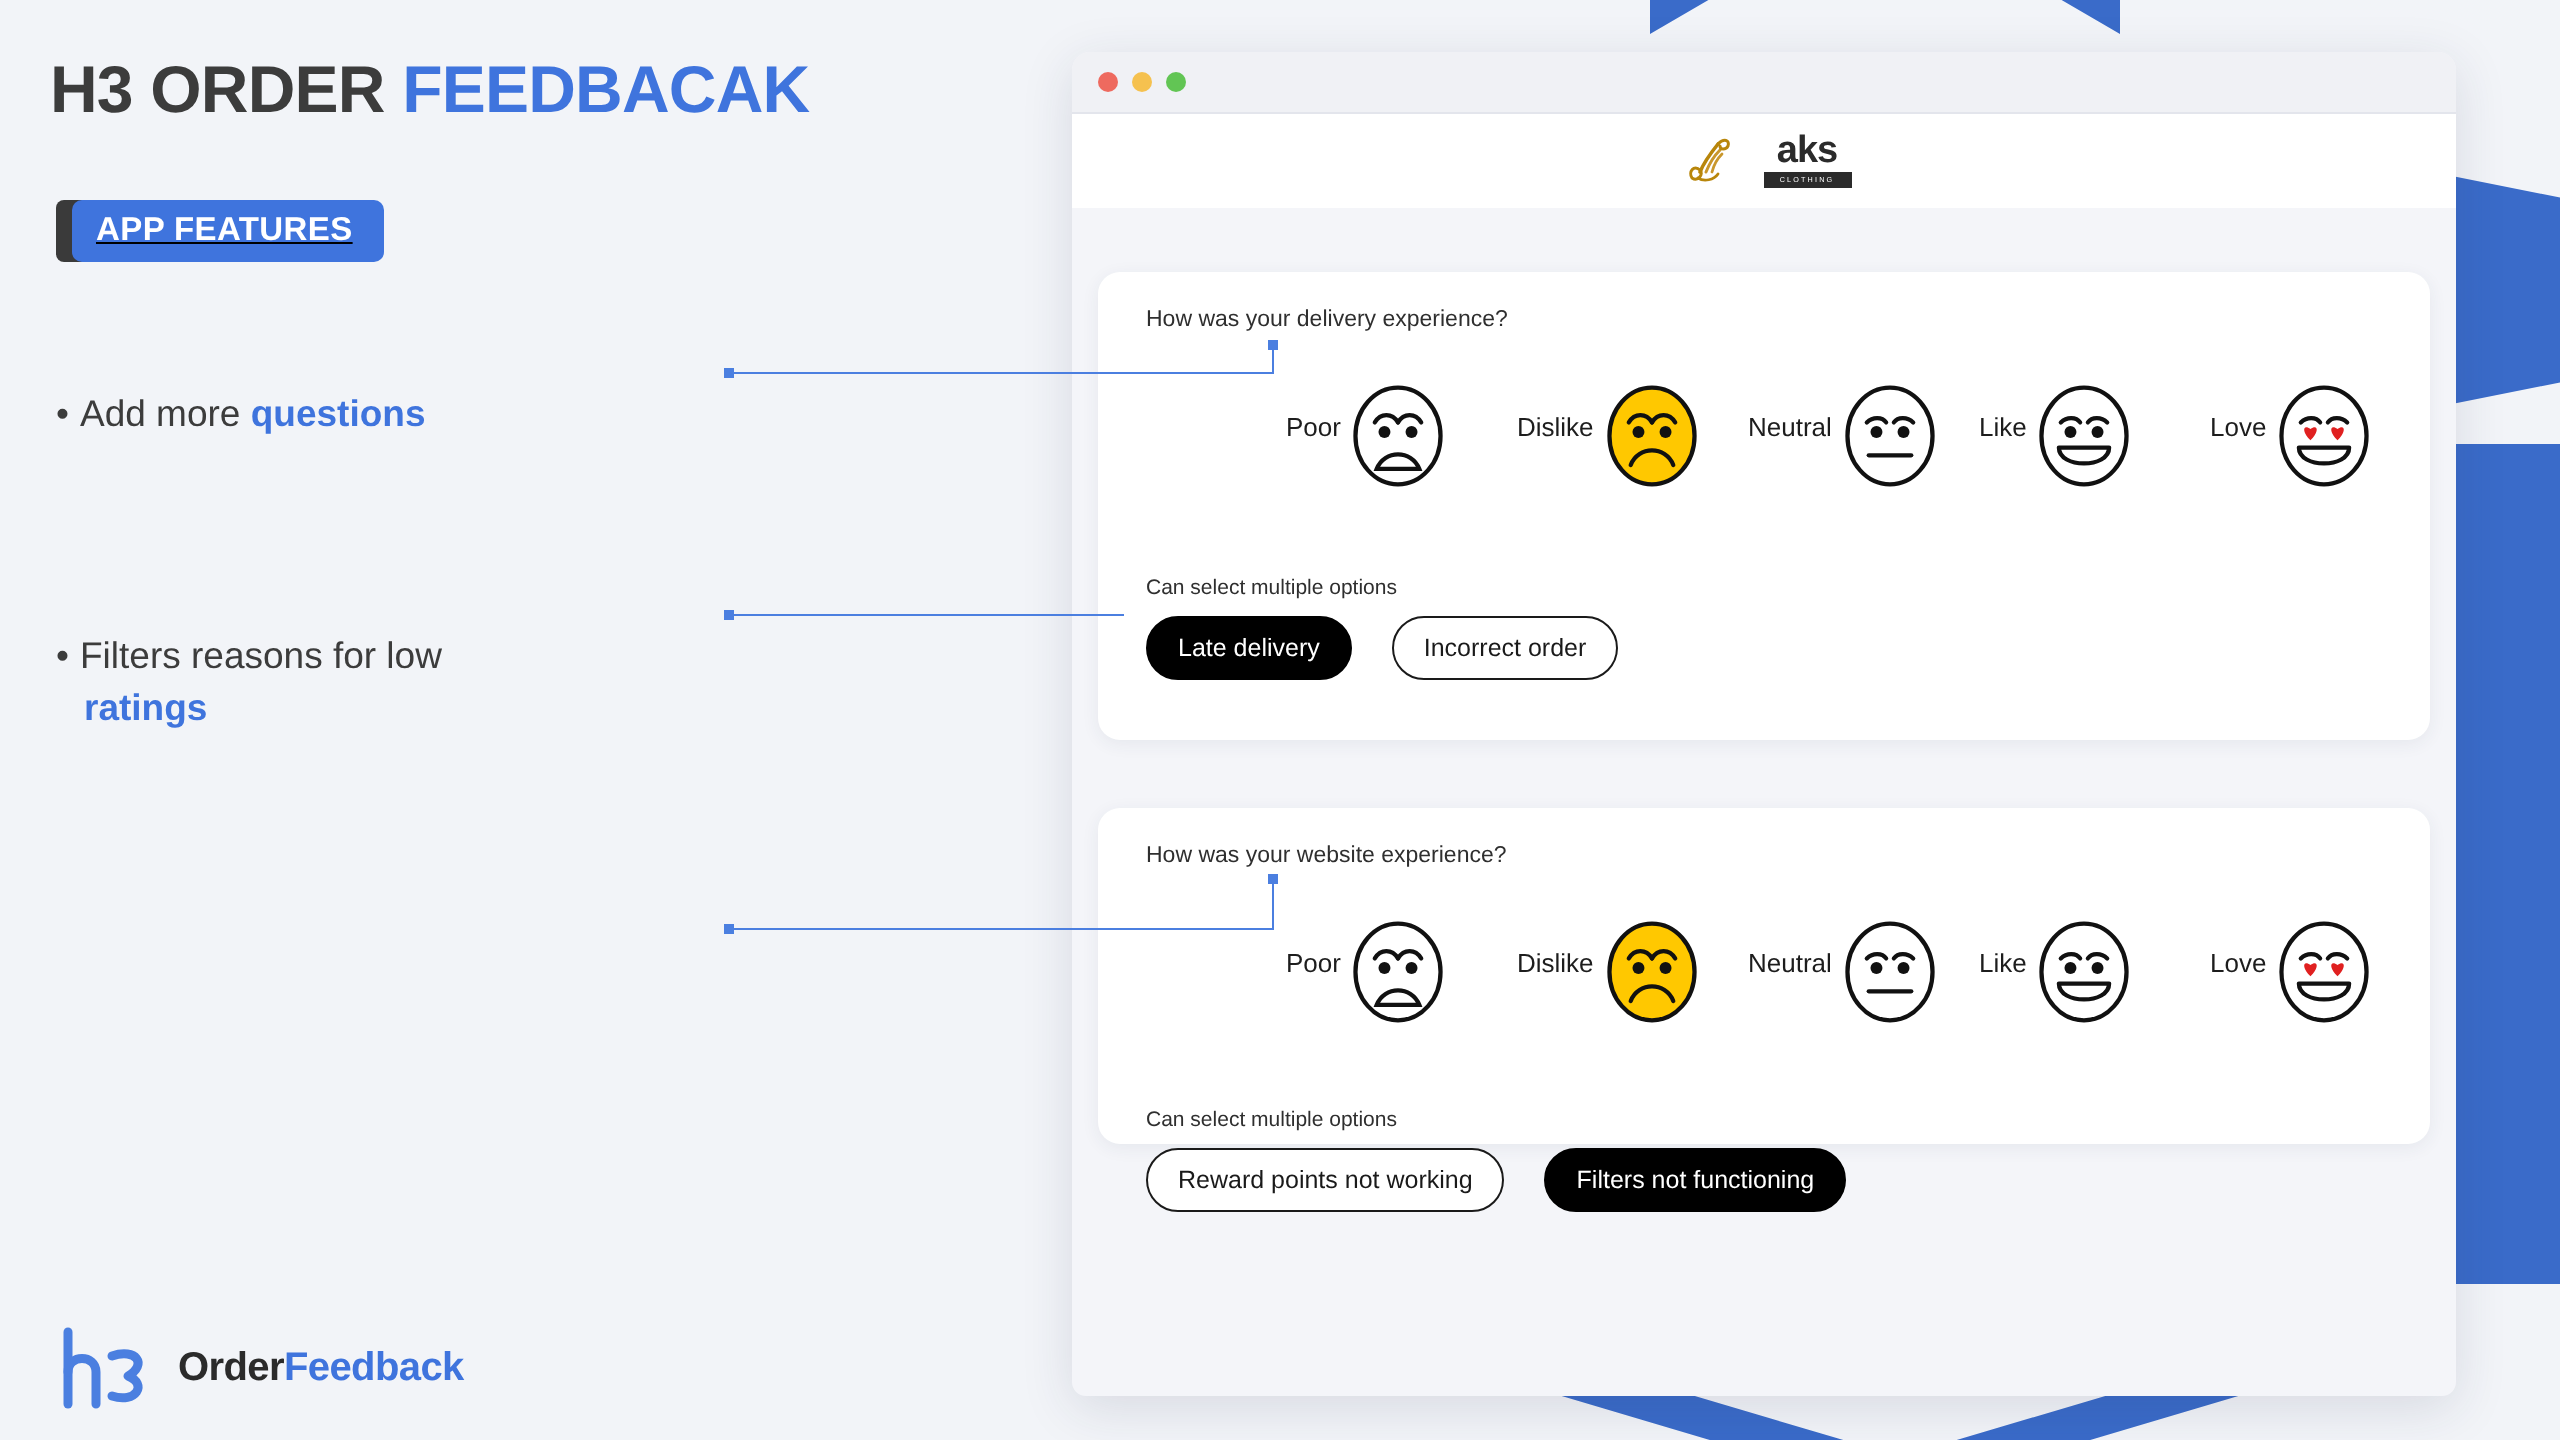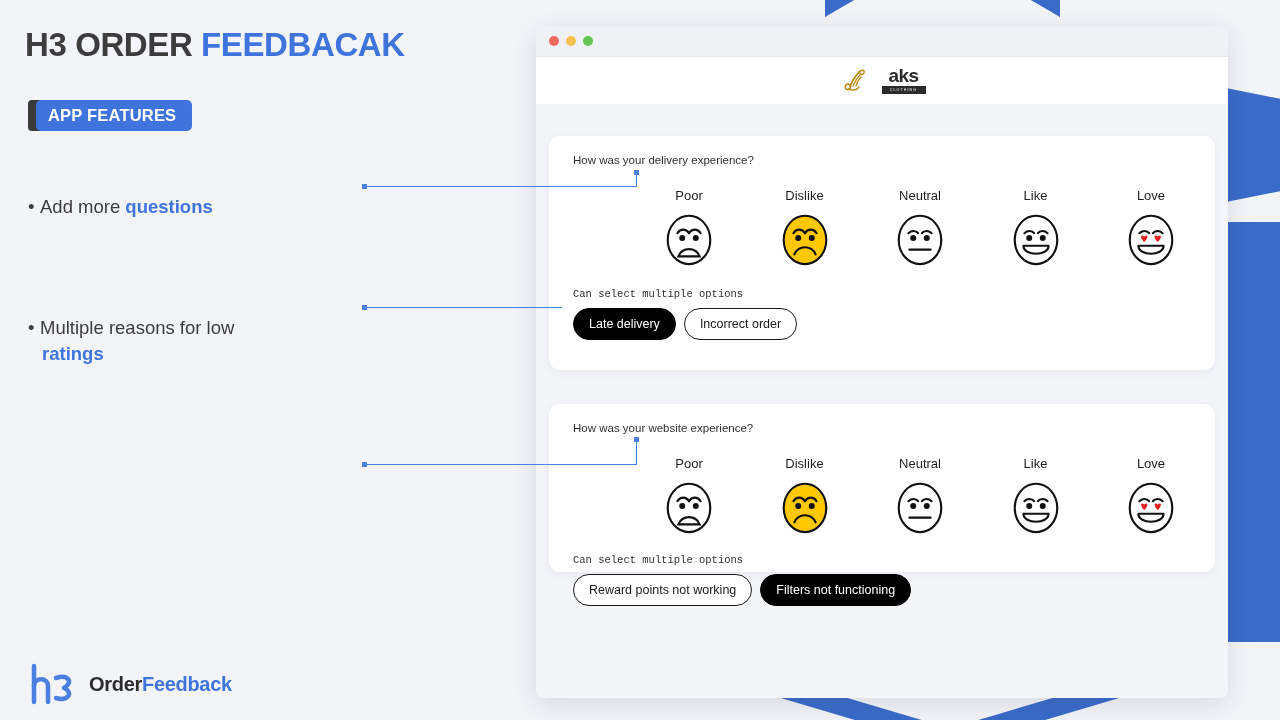--- a/index.html
+++ b/index.html
@@ -35,21 +35,21 @@
 
   #page-title {
     position:absolute; left:25px; top:26px;
     font-size:33px; font-weight:bold; letter-spacing:-0.4px;
     color:#3c3c3c; white-space:nowrap;
   }
   #page-title .hl { color:#3f74dd; }
 
   #features-badge {
     position:absolute; left:28px; top:100px;
-    height:31px; display:flex; align-items:stretch;
+    height:31px; display:flex; align-items:stretch;text-decoration:underline;
   }
   #features-badge .cap {
     width:13px; background:#3a3a3a;
     border-radius:4px 0 0 4px;
   }
   #features-badge .body {
     background:#3f74dd; color:#fff;
     border-radius:5px;
     display:flex; align-items:center;
     padding:0 16px 0 12px;
@@ -115,29 +115,29 @@
   #card-1 { top:378px; height:168px; }
 
   .q-title {
     position:absolute; left:24px; top:18px;
     font-size:11.5px; color:#2f2f2f;
   }
   .faces-row {
     position:absolute; left:94px; right:18px; top:52px;
     display:flex; justify-content:space-between;
   }
-  .face-item { width:92px; display:flex; flex-direction:column; align-items:center; }
+  .face-item { width:92px; display:flex; flex-direction:row; align-items:center; }
   .face-label { font-size:13px; color:#1d1d1d; margin-bottom:7px; }
   .face-svg { width:58px; height:58px; display:block; }
 
   .multi-hint {
     position:absolute; left:24px;
-    font-size:10.5px; color:#2f2f2f;font-family:Liberation Mono, monospace;
-  }
-  .chips-row { position:absolute; left:24px; display:flex; gap:8px; }
+    font-size:10.5px; color:#2f2f2f;
+  }
+  .chips-row { position:absolute; left:24px; display:flex; gap:20px; }
   .chip {
     font-size:12.5px; padding:8px 15px; border-radius:19px;
     border:1.3px solid #1a1a1a; white-space:nowrap;
   }
   .chip.unselected { background:#fff; color:#1a1a1a; }
   .chip.selected   { background:#000;  color:#fff; border-color:#000; }
 
   
   #brand-logo {
     position:absolute; left:28px; top:662px;
@@ -165,21 +165,21 @@
   <div id="features-badge">
     <div class="cap"></div>
     <div class="body">APP FEATURES</div>
   </div>
 
   <div class="bullet" id="bullet-0">
     <span class="dot">•</span><span>Add more </span><span class="hl">questions</span>
   </div>
 
   <div class="bullet" id="bullet-1">
-    <span class="dot">•</span><span>Multiple reasons for low </span><span class="hl l2">ratings</span>
+    <span class="dot">•</span><span>Filters reasons for low </span><span class="hl l2">ratings</span>
   </div>
 
 
   <div id="brand-logo">
     <svg id="brand-mark" viewBox="0 0 52 44">
       <path d="M6 4 L6 40" stroke="#4b7fe0" stroke-width="4.5" fill="none" stroke-linecap="round"></path>
       <path d="M6 24 C6 15, 20 15, 20 24 L20 40" stroke="#4b7fe0" stroke-width="4.5" fill="none" stroke-linecap="round"></path>
       <path d="M28 16 C40 12, 46 20, 36 26 C46 30, 40 40, 28 36" stroke="#4b7fe0" stroke-width="4.5" fill="none" stroke-linecap="round" stroke-linejoin="round"></path>
     </svg>
     <div id="brand-text">

